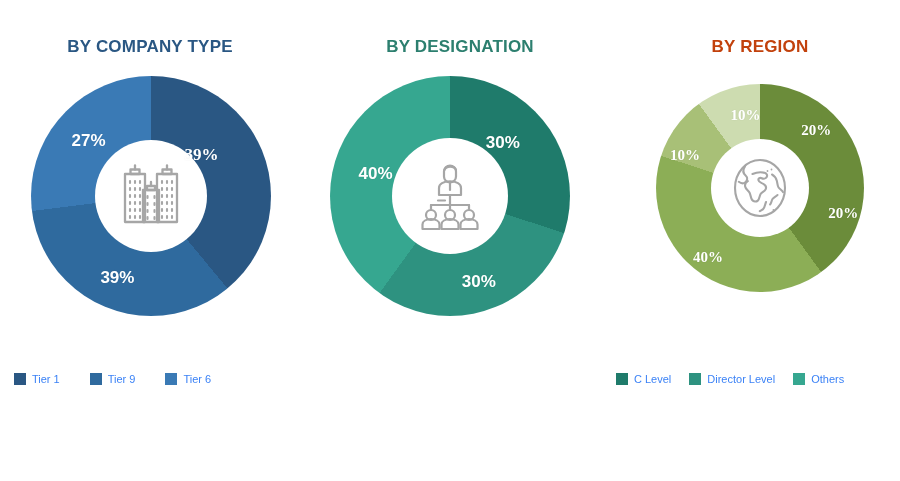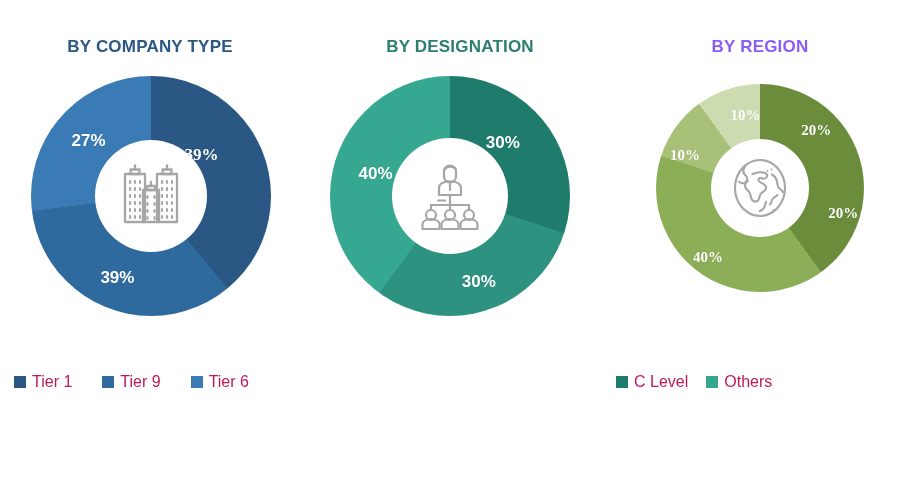--- a/index.html
+++ b/index.html
@@ -108,22 +108,22 @@
     align-items: center;
     gap: 6px;
   }
   .legend-swatch {
     width: 12px;
     height: 12px;
     flex: 0 0 auto;
     display: inline-block;
   }
   .legend-label {
-    font-size: 16px;
-    color: #be185d;
+    font-size: 11px;
+    color: #3b82f6;
     font-family: "Liberation Sans", sans-serif;
     text-align: right;
   }
 </style>
 </head>
 <body>
 
 <div class="board">
 
   <div class="panel" id="panel-company">
@@ -259,29 +259,33 @@
       <div class="slice-label" style="left:62%; top:86%;">30%</div>
       <div class="slice-label" style="left:19%; top:41%;">40%</div>
     </div>
 
     <div class="legend-h" id="legend-design">
       <div class="legend-item">
         <span class="legend-swatch" id="sw-d0" style="background: rgb(31, 123, 107);"></span>
         <span class="legend-label">C Level</span>
       </div>
       <div class="legend-item">
+        <span class="legend-swatch" id="sw-d1" style="background: rgb(46, 146, 128);"></span>
+        <span class="legend-label">Director Level</span>
+      </div>
+      <div class="legend-item">
         <span class="legend-swatch" id="sw-d2" style="background: rgb(54, 167, 144);"></span>
         <span class="legend-label">Others</span>
       </div>
     </div>
   </div>
 
   <div class="panel" id="panel-region">
 
-    <div class="panel-title" id="title-region" style="color: #8b5cf6;">BY REGION</div>
+    <div class="panel-title" id="title-region" style="color: #c2410c;">BY REGION</div>
 
     <div class="donut-wrap" id="donut-region">
       <div class="donut-ring" id="ring-region" style="background: conic-gradient(rgb(107, 140, 58) 0deg, rgb(107, 140, 58) 72deg, rgb(107, 140, 58) 72deg, rgb(107, 140, 58) 144deg, rgb(140, 174, 86) 144deg, rgb(140, 174, 86) 288deg, rgb(168, 192, 119) 288deg, rgb(168, 192, 119) 324deg, rgb(205, 220, 176) 324deg, rgb(205, 220, 176) 360deg);"></div>
       <div class="donut-hole"></div>
 
       <svg class="center-icon" width="66" height="66" viewBox="0 0 66 66" fill="none" stroke="#a6a6a6" stroke-width="2.1" stroke-linecap="round" stroke-linejoin="round">
         <ellipse cx="33" cy="33" rx="25" ry="28"></ellipse>
         <path d="M18 11.5c-2.5 3.5-2 7 1 9.5 2 1.7 1.3 4.6-.6 6.2-2.4 2-4.6 1.2-6.6-.4"></path>
         <path d="M25.5 19c3.5-1.5 8-2.2 12-1.2 2.2.6 3.2 2.4 2.2 4.2-.9 1.7-3.3 2-5 1.2-1.8-.8-3.6.2-3.3 2 .3 2.2 3 2.6 4.8 3.6 2.2 1.2 3.4 3.4 2.4 5.6-1 2.2-3.7 2.6-5 4.6-1.2 2-1 5-2.8 6.6-1.7 1.5-4.2 1.2-5.6-.6-1.6-2-1.4-5-2.6-7.3-1.2-2.3-3.8-3.4-4.4-6-.5-2.2.6-4.5 2.6-5.6"></path>
         <path d="M45 19.5c2.4 1.2 4 3.6 4.8 6.2.7 2.3.5 4.8 1.8 6.8 1.2 1.8 3.4 2.6 4.4 4.6"></path>

